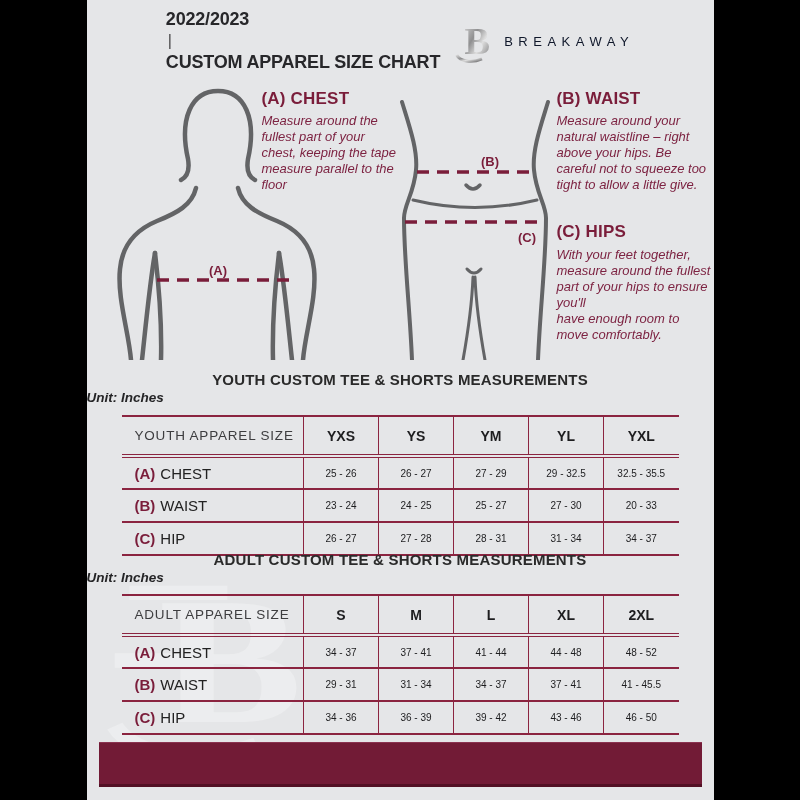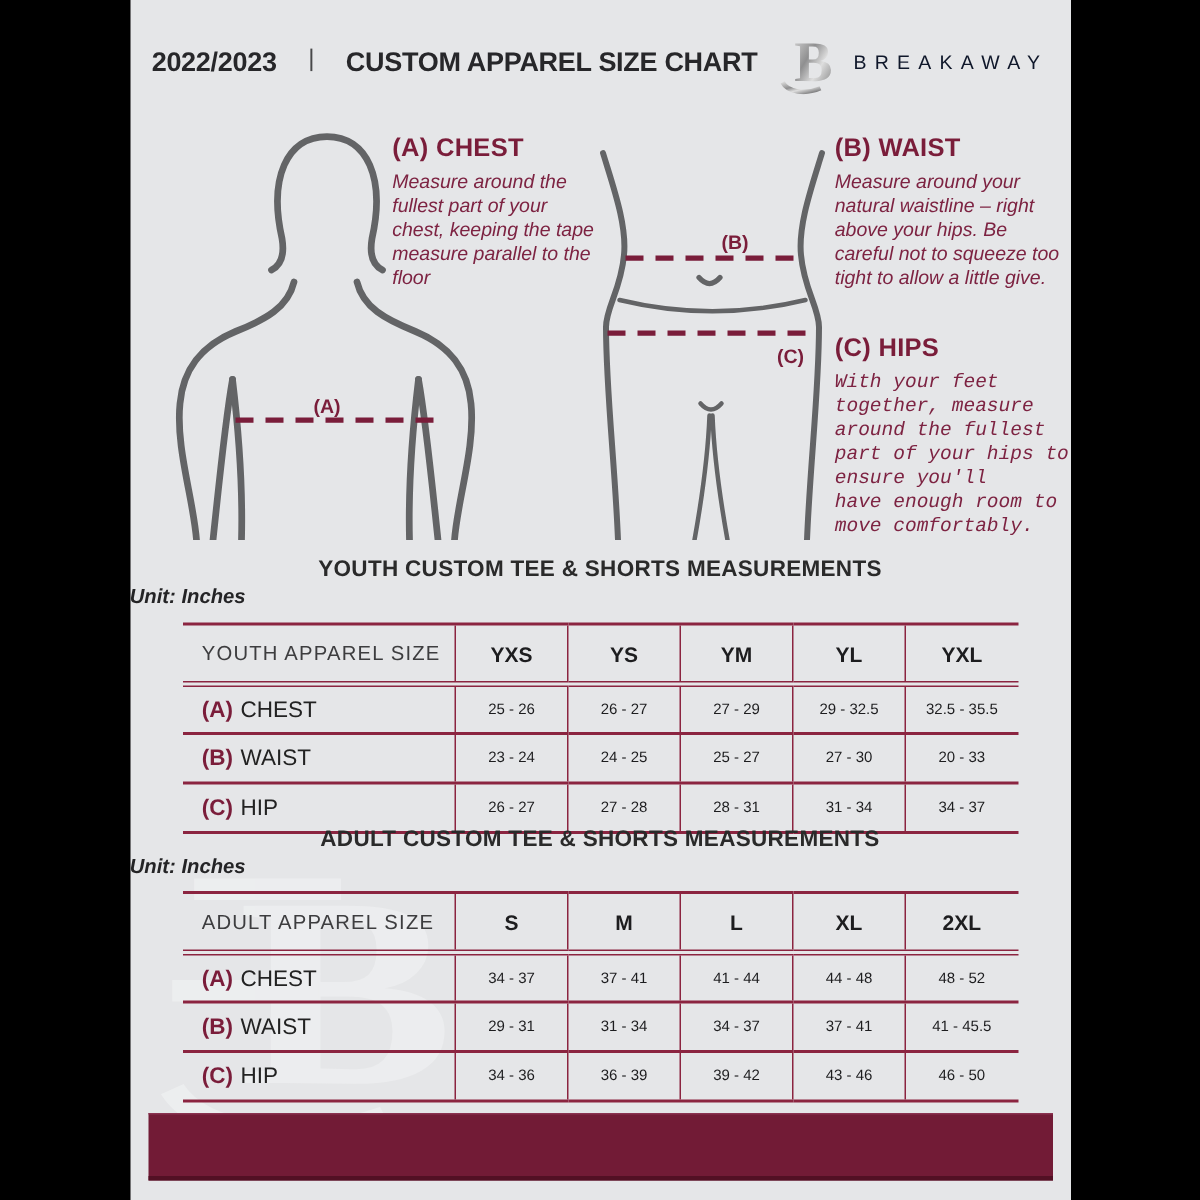--- a/index.html
+++ b/index.html
@@ -21,35 +21,35 @@
   .page{
     position:relative;width:627px;height:800px;margin:0 auto;
     background:var(--bg);overflow:hidden;
   }
 
   
   .header{
     position:absolute;top:18px;left:0;right:0;height:46px;
     display:flex;align-items:center;justify-content:center;gap:15px;
   }
-  .masthead{display:flex;align-items:flex-start;gap:19px;color:#27272a;font-weight:700;white-space:nowrap;}
+  .masthead{display:flex;align-items:flex-start;gap:2px;color:#27272a;font-weight:700;white-space:nowrap;flex-direction:column;}
   .masthead .year,.masthead .mtitle{font-size:18px;letter-spacing:-0.2px;}
   .masthead .divider{font-size:16px;font-weight:400;color:#48484a;padding:0 2px;}
   .brandwrap{display:flex;align-items:center;gap:9px;}
   .brand{font-size:13px;font-weight:400;letter-spacing:5.5px;color:#0f172a;white-space:nowrap;}
 
   
   .guide-heading{position:absolute;font-size:17px;font-weight:700;color:var(--maroon);letter-spacing:0.2px;}
   .guide-text{position:absolute;font-style:italic;font-size:13px;line-height:16px;color:var(--maroon-text);white-space:pre-line;}
   #chest-heading{left:175px;top:89px;}
   #chest-text{left:175px;top:113px;width:136px;}
   #waist-heading{left:470px;top:89px;}
   #waist-text{left:470px;top:113px;width:154px;}
   #hips-heading{left:470px;top:222px;}
-  #hips-text{left:470px;top:247px;width:158px;font-family:Liberation Mono, monospace;}
+  #hips-text{left:470px;top:247px;width:158px;}
 
   .figure-torso{position:absolute;left:30px;top:83px;}
   .figure-lower{position:absolute;left:308px;top:95px;}
 
   
   .section-title{position:absolute;left:0;right:0;text-align:center;font-weight:700;font-size:15px;color:var(--ink);letter-spacing:0.2px;}
   .section-unit{position:absolute;left:0;right:0;text-align:left;font-style:italic;font-weight:700;font-size:13.5px;color:#242426;}
   #youth-title{top:371px;} #youth-unit{top:390px;}
   #adult-title{top:551px;} #adult-unit{top:570px;}
 

